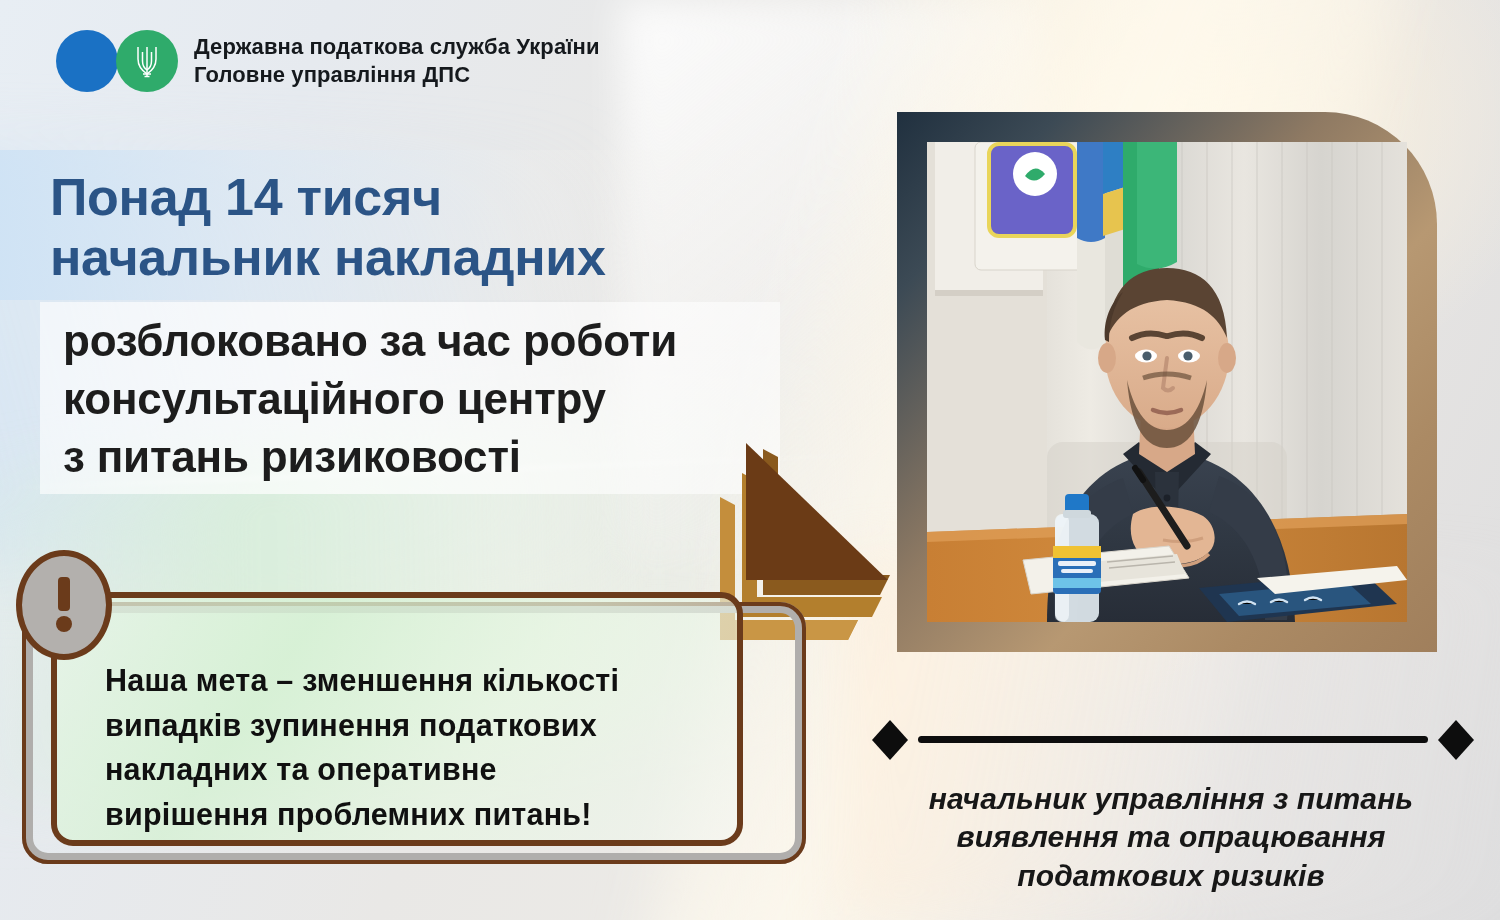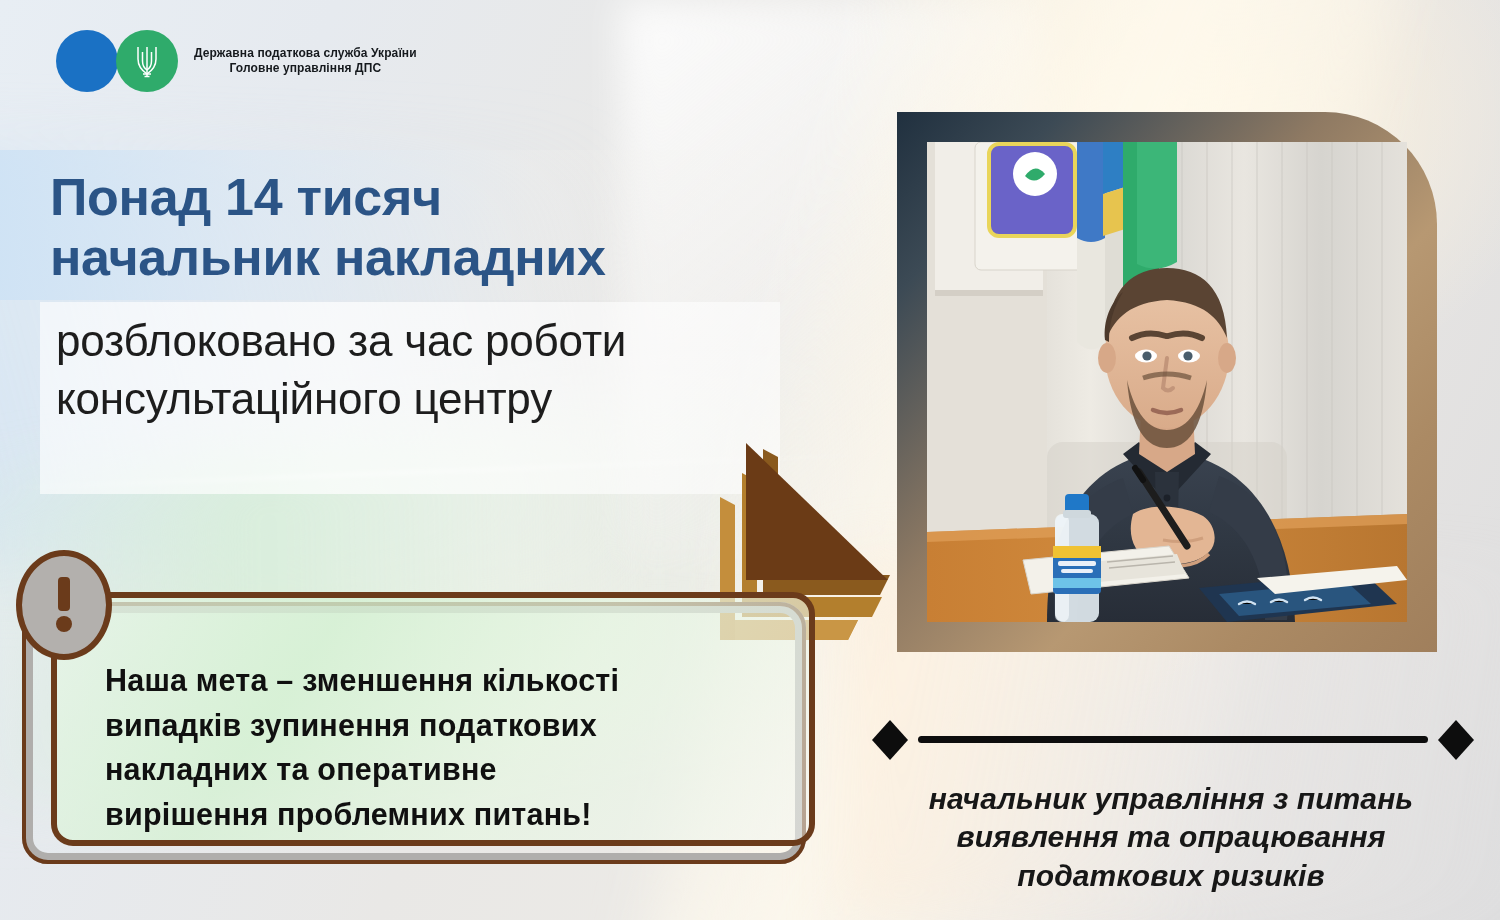--- a/index.html
+++ b/index.html
@@ -50,57 +50,57 @@
   }
 
   
   .brand{position:absolute;left:56px;top:30px;display:flex;align-items:center;gap:16px;}
   .logo-marks{position:relative;width:122px;height:62px;flex:none;}
   .disc{position:absolute;top:0;width:62px;height:62px;border-radius:50%;}
   .disc-blue{left:0;background:#1a71c4;}
   .disc-green{left:60px;background:#2fab6b;display:flex;align-items:center;justify-content:center;}
   .brand-text{line-height:1.28;}
   .brand-line{
-    font-size:12px;font-weight:bold;color:#15191d;letter-spacing:.1px;white-space:nowrap;text-align:center;
+    font-size:22px;font-weight:bold;color:#15191d;letter-spacing:.1px;white-space:nowrap;
   }
 
   
   .panel-blue{
     position:absolute;left:0;top:150px;width:800px;height:150px;
     background:linear-gradient(92deg, rgba(205,226,245,.85) 0%, rgba(219,232,244,.55) 32%, rgba(240,240,238,.30) 66%, rgba(247,244,240,.10) 100%);
   }
   .panel-white{
     position:absolute;left:40px;top:302px;width:740px;height:192px;
     background:linear-gradient(92deg, rgba(255,255,255,.62) 0%, rgba(255,255,255,.72) 40%, rgba(255,255,255,.55) 100%);
   }
   .headline{
     position:absolute;left:50px;top:168px;width:800px;
     font-size:52px;font-weight:bold;line-height:1.15;color:#2b5486;letter-spacing:-.3px;
   }
   .subhead{
-    position:absolute;left:56px;top:312px;width:820px;
-    font-size:44px;font-weight:normal;line-height:1.32;color:#1d1d1d;letter-spacing:-.2px;
+    position:absolute;left:63px;top:312px;width:820px;
+    font-size:44px;font-weight:bold;line-height:1.32;color:#1d1d1d;letter-spacing:-.2px;
   }
 
   
   .deco{position:absolute;left:690px;top:425px;width:210px;height:245px;}
   .deco svg{display:block;}
 
   
   .quote-wrap{position:absolute;left:14px;top:592px;width:810px;height:280px;}
   .q-shadow{
     position:absolute;left:8px;top:10px;width:784px;height:262px;
     border:11px solid #b0aeac;border-radius:26px;box-sizing:border-box;
   }
   .q-shadow-in{
     position:absolute;left:8px;top:10px;width:784px;height:262px;
     border:4px solid #6b3b1b;border-radius:26px;box-sizing:border-box;
   }
   .q-card{
-    position:absolute;left:37px;top:0px;width:764px;height:254px;
+    position:absolute;left:37px;top:0px;width:692px;height:254px;
     border:6px solid #6b3b1b;border-radius:22px;box-sizing:border-box;
     background:linear-gradient(125deg, rgba(232,246,232,.72) 0%, rgba(214,241,212,.80) 32%, rgba(230,246,226,.72) 62%, rgba(244,246,242,.55) 100%);
   }
   .q-text{
     position:absolute;left:48px;top:60px;width:710px;
     font-size:30.5px;font-weight:bold;line-height:1.46;color:#101010;
     text-align:justify;letter-spacing:.2px;
   }
   .q-text .lastline{text-align:left;}
   .bang{
@@ -175,20 +175,21 @@
   <div class="panel-white"></div>
 
   <div class="headline">
     <div>Понад 14 тисяч</div>
     <div>начальник накладних</div>
   </div>
 
   <div class="subhead">
     <div>розблоковано за час роботи</div>
     <div>консультаційного центру</div>
+    <div>з питань ризиковості</div>
   </div>
 
   <div class="deco">
     <svg width="210" height="245" viewBox="0 0 210 245" aria-hidden="true">
 
       <g>
         <path d="M30 72 L45 80 L45 195 L168 195 L158 215 L30 215 Z" fill="#c48e3c"></path>
         <path d="M45 195 L168 195 L158 215 L45 215 Z" fill="#c99645"></path>
       </g>
 

